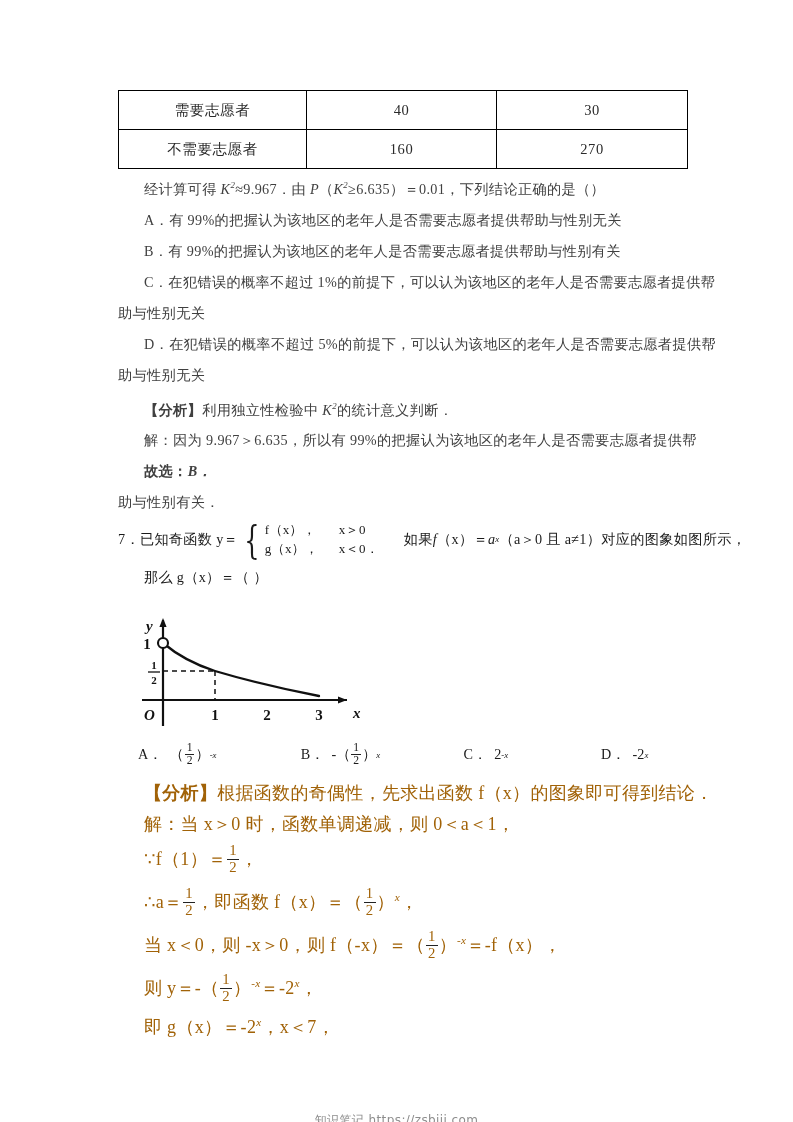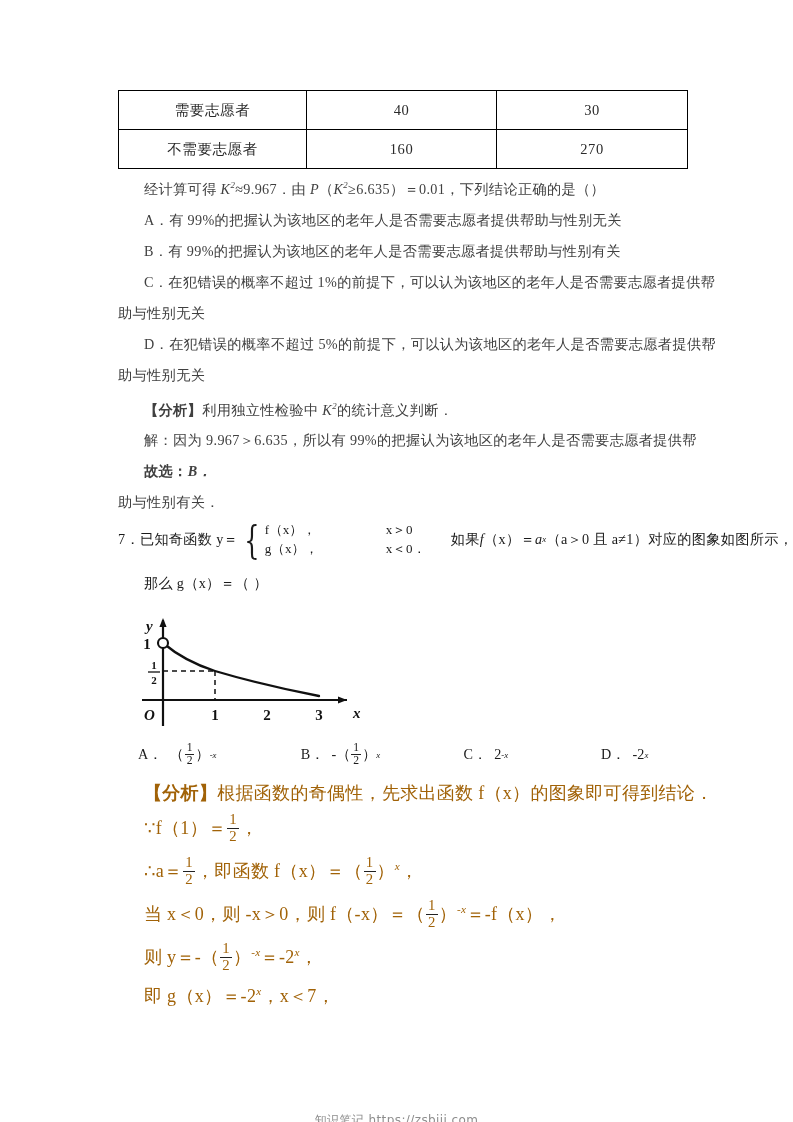--- a/index.html
+++ b/index.html
@@ -99,28 +99,28 @@
     line-height: 0.72;
     font-family: "DejaVu Serif", serif;
     transform: scaleX(0.6);
     display: inline-block;
   }
   .cases {
     display: inline-block;
     font-size: 13px;
     line-height: 19px;
   }
-  .cases .crow { display: flex; gap: 47px; }
+  .cases .crow { display: flex; }
   .cases .cexp { width: 74px; }
   .cases .ccond { width: 64px; }
   .q7line2 {
     font-size: 14.2px;
     line-height: 31px;
     padding-left: 26px;
-    margin-top: 10px;
+    margin-top: 4px;
     letter-spacing: 0.3px;
   }
 
   
   .figure {
     position: absolute;
     left: 132px;
     top: 614px;
     width: 232px;
     height: 120px;
@@ -314,20 +314,23 @@
       <sup class="sp">x</sup>
     </div>
   </div>
 
   <div class="solution">
 
     <div class="sln tight">
       <span class="bold">【分析】</span><span>根据函数的奇偶性，先求出函数 f（x）的图象即可得到结论．</span>
     </div>
 
+    <div class="sln tight">
+      <span>解：</span><span>当 x＞0 时，函数单调递减，则 0＜a＜1，</span>
+    </div>
 
     <div class="sln">
       <span>∵f（1）＝</span><span class="frac"><span class="num">1</span><span class="den">2</span></span><span>，</span>
     </div>
 
     <div class="sln">
       <span>∴a＝</span><span class="frac"><span class="num">1</span><span class="den">2</span></span><span>，即函数 f（x）＝（</span><span class="frac"><span class="num">1</span><span class="den">2</span></span><span>）</span><sup class="sp">x</sup><span>，</span>
     </div>
 
     <div class="sln">

